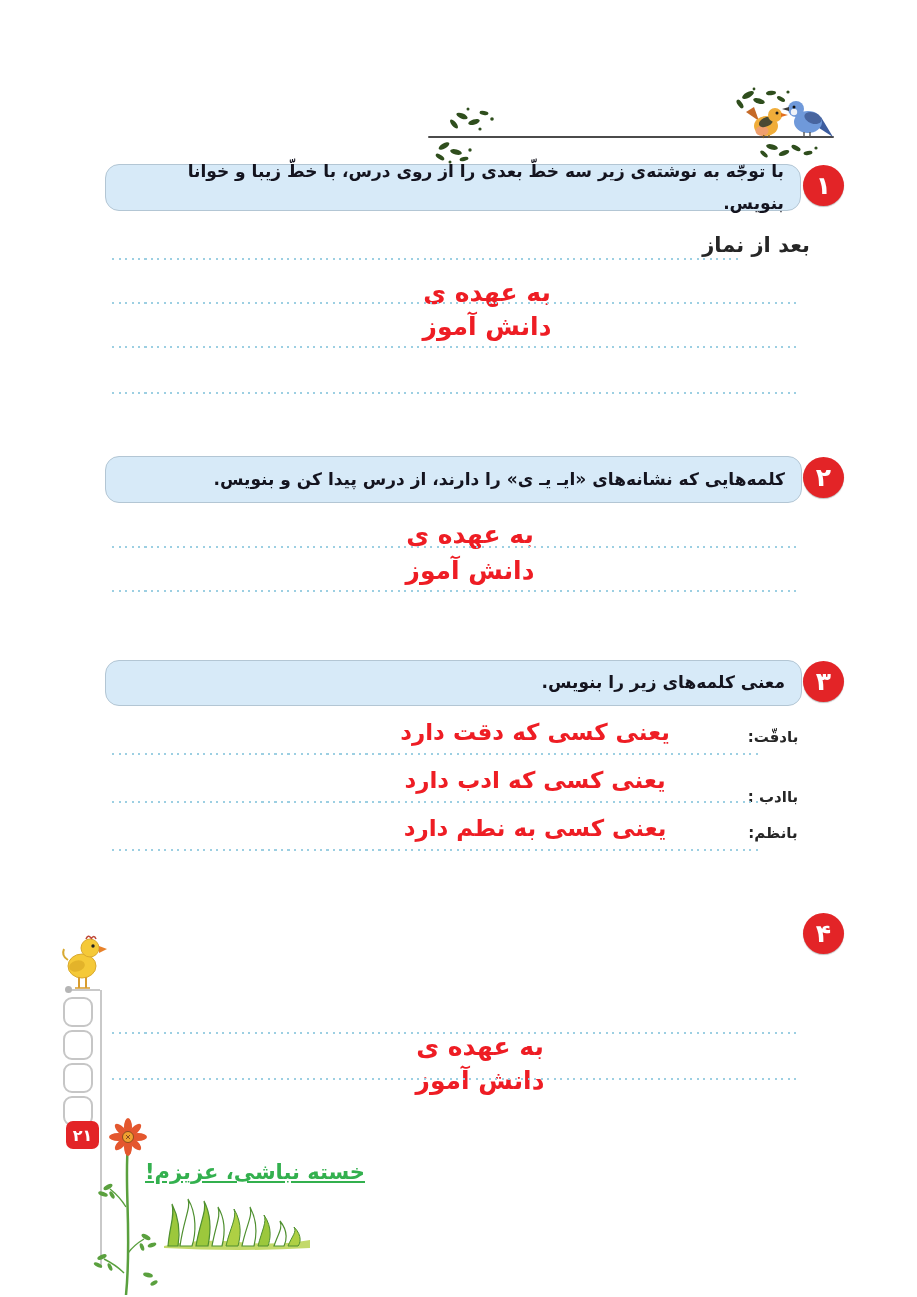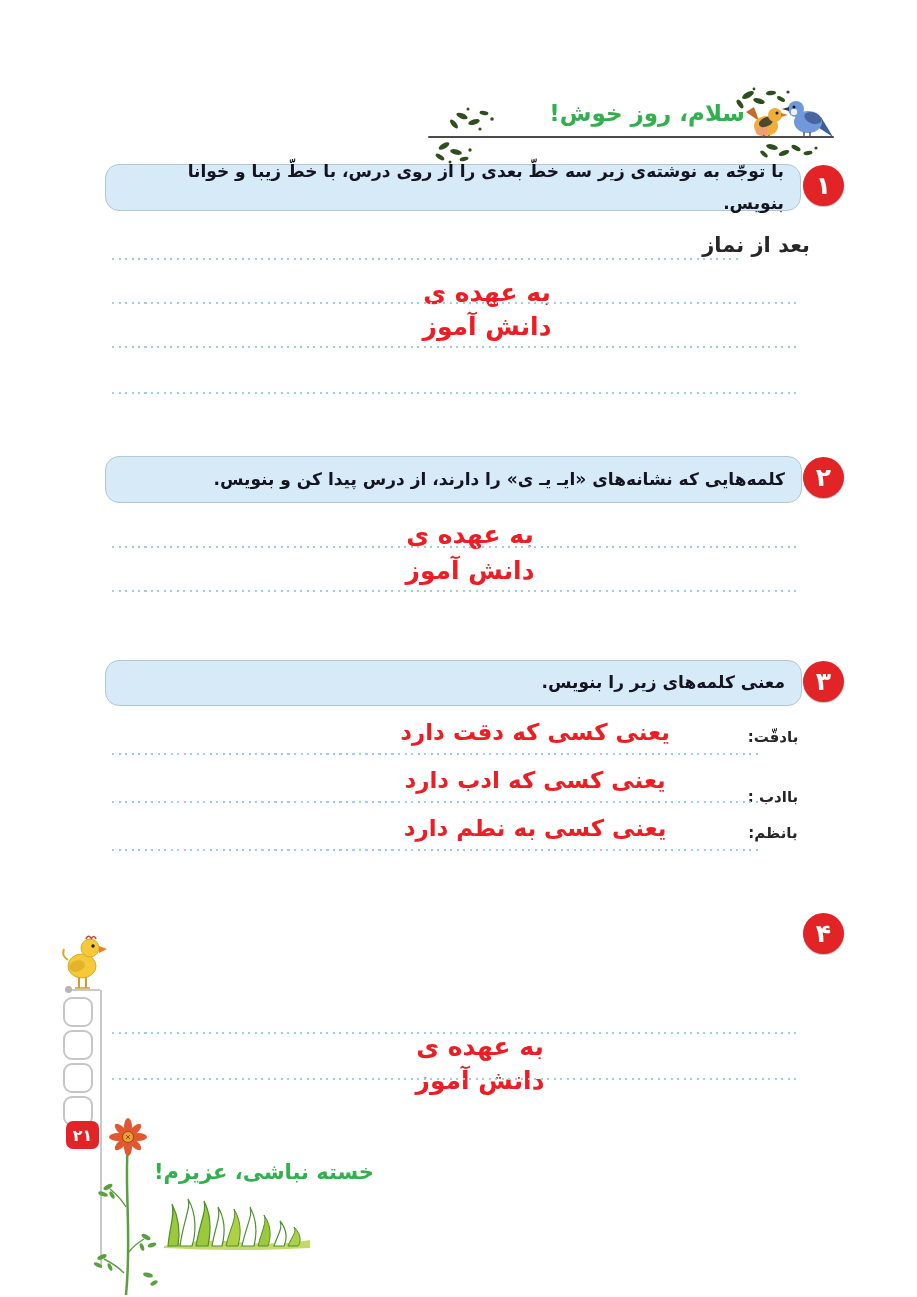--- a/index.html
+++ b/index.html
@@ -79,21 +79,20 @@
         <circle cx="38" cy="5" r="1.5"></circle>
       <ellipse cx="14" cy="42" rx="6" ry="2.6" transform="rotate(-30 14 42)"></ellipse>
       <ellipse cx="26" cy="48" rx="6" ry="2.6" transform="rotate(15 26 48)"></ellipse>
       <ellipse cx="10" cy="53" rx="5" ry="2.2" transform="rotate(35 10 53)"></ellipse>
       <ellipse cx="34" cy="55" rx="4.5" ry="2" transform="rotate(-12 34 55)"></ellipse>
       <circle cx="40" cy="46" r="1.7"></circle>
         <circle cx="20" cy="58" r="1.5"></circle>
     </g>
   </svg>
 
-  <div class="greet" style="left:560px;top:100px;width:185px;">سلام، روز خوش!</div>
 
   
   <svg class="abs" style="left:728px;top:86px;" width="108" height="78" viewBox="0 0 108 78">
     <g fill="#2f4e1d">
       <ellipse cx="20" cy="9" rx="6.5" ry="2.8" transform="rotate(-28 20 9)"></ellipse>
       <ellipse cx="31" cy="15" rx="6" ry="2.6" transform="rotate(18 31 15)"></ellipse>
       <ellipse cx="12" cy="18" rx="5" ry="2.3" transform="rotate(55 12 18)"></ellipse>
       <ellipse cx="43" cy="7" rx="5" ry="2.2" transform="rotate(-5 43 7)"></ellipse>
       <ellipse cx="53" cy="13" rx="4.5" ry="2" transform="rotate(30 53 13)"></ellipse>
       <circle cx="60" cy="6" r="1.6"></circle>
@@ -230,21 +229,21 @@
       <ellipse cx="52" cy="132" rx="4" ry="1.9" transform="rotate(70 52 132)"></ellipse>
       <ellipse cx="12" cy="142" rx="5" ry="2.2" transform="rotate(-25 12 142)"></ellipse>
       <ellipse cx="8" cy="150" rx="4.5" ry="2" transform="rotate(25 8 150)"></ellipse>
       <ellipse cx="20" cy="152" rx="4" ry="1.9" transform="rotate(65 20 152)"></ellipse>
       <ellipse cx="58" cy="160" rx="5" ry="2.2" transform="rotate(15 58 160)"></ellipse>
       <ellipse cx="64" cy="168" rx="4" ry="1.9" transform="rotate(-30 64 168)"></ellipse>
     </g>
     <path d="M20,74 Q30,82 36,92 M54,124 Q44,130 38,138 M14,144 Q26,150 34,158" stroke="#5aa03e" stroke-width="1.4" fill="none"></path>
   </svg>
 
-  <div class="msg" style="left:159px;top:1160px;width:215px;">خسته نباشی، عزیزم!</div>
+  <div class="msg" style="left:150px;top:1160px;width:215px;text-decoration:underline;">خسته نباشی، عزیزم!</div>
 
   <svg class="abs" style="left:158px;top:1194px;" width="160" height="58" viewBox="0 0 160 58">
     <path d="M6,52 Q40,44 80,48 Q120,52 152,46 L152,54 Q80,58 6,54 Z" fill="#c3d96a"></path>
     <path d="M10,52 C12,30 17,22 14,10 C21,24 22,40 20,52 Z" fill="#9cc83c" stroke="#4e8f2f" stroke-width="1.2"></path>
     <path d="M22,52 C26,24 33,14 30,5 C39,20 38,40 34,52 Z" fill="#ffffff" stroke="#4e8f2f" stroke-width="1.2"></path>
     <path d="M38,52 C42,28 49,16 46,7 C55,24 52,42 50,52 Z" fill="#9cc83c" stroke="#4e8f2f" stroke-width="1.2"></path>
     <path d="M54,52 C58,30 63,22 60,13 C69,28 66,44 64,52 Z" fill="#ffffff" stroke="#4e8f2f" stroke-width="1.2"></path>
     <path d="M68,52 C72,34 79,24 76,15 C85,30 82,44 80,52 Z" fill="#aed044" stroke="#4e8f2f" stroke-width="1"></path>
     <path d="M84,52 C88,32 95,22 92,13 C101,30 98,44 96,52 Z" fill="#ffffff" stroke="#4e8f2f" stroke-width="1.2"></path>
     <path d="M100,52 C104,36 109,28 106,21 C115,34 112,46 110,52 Z" fill="#9cc83c" stroke="#4e8f2f" stroke-width="1"></path>

